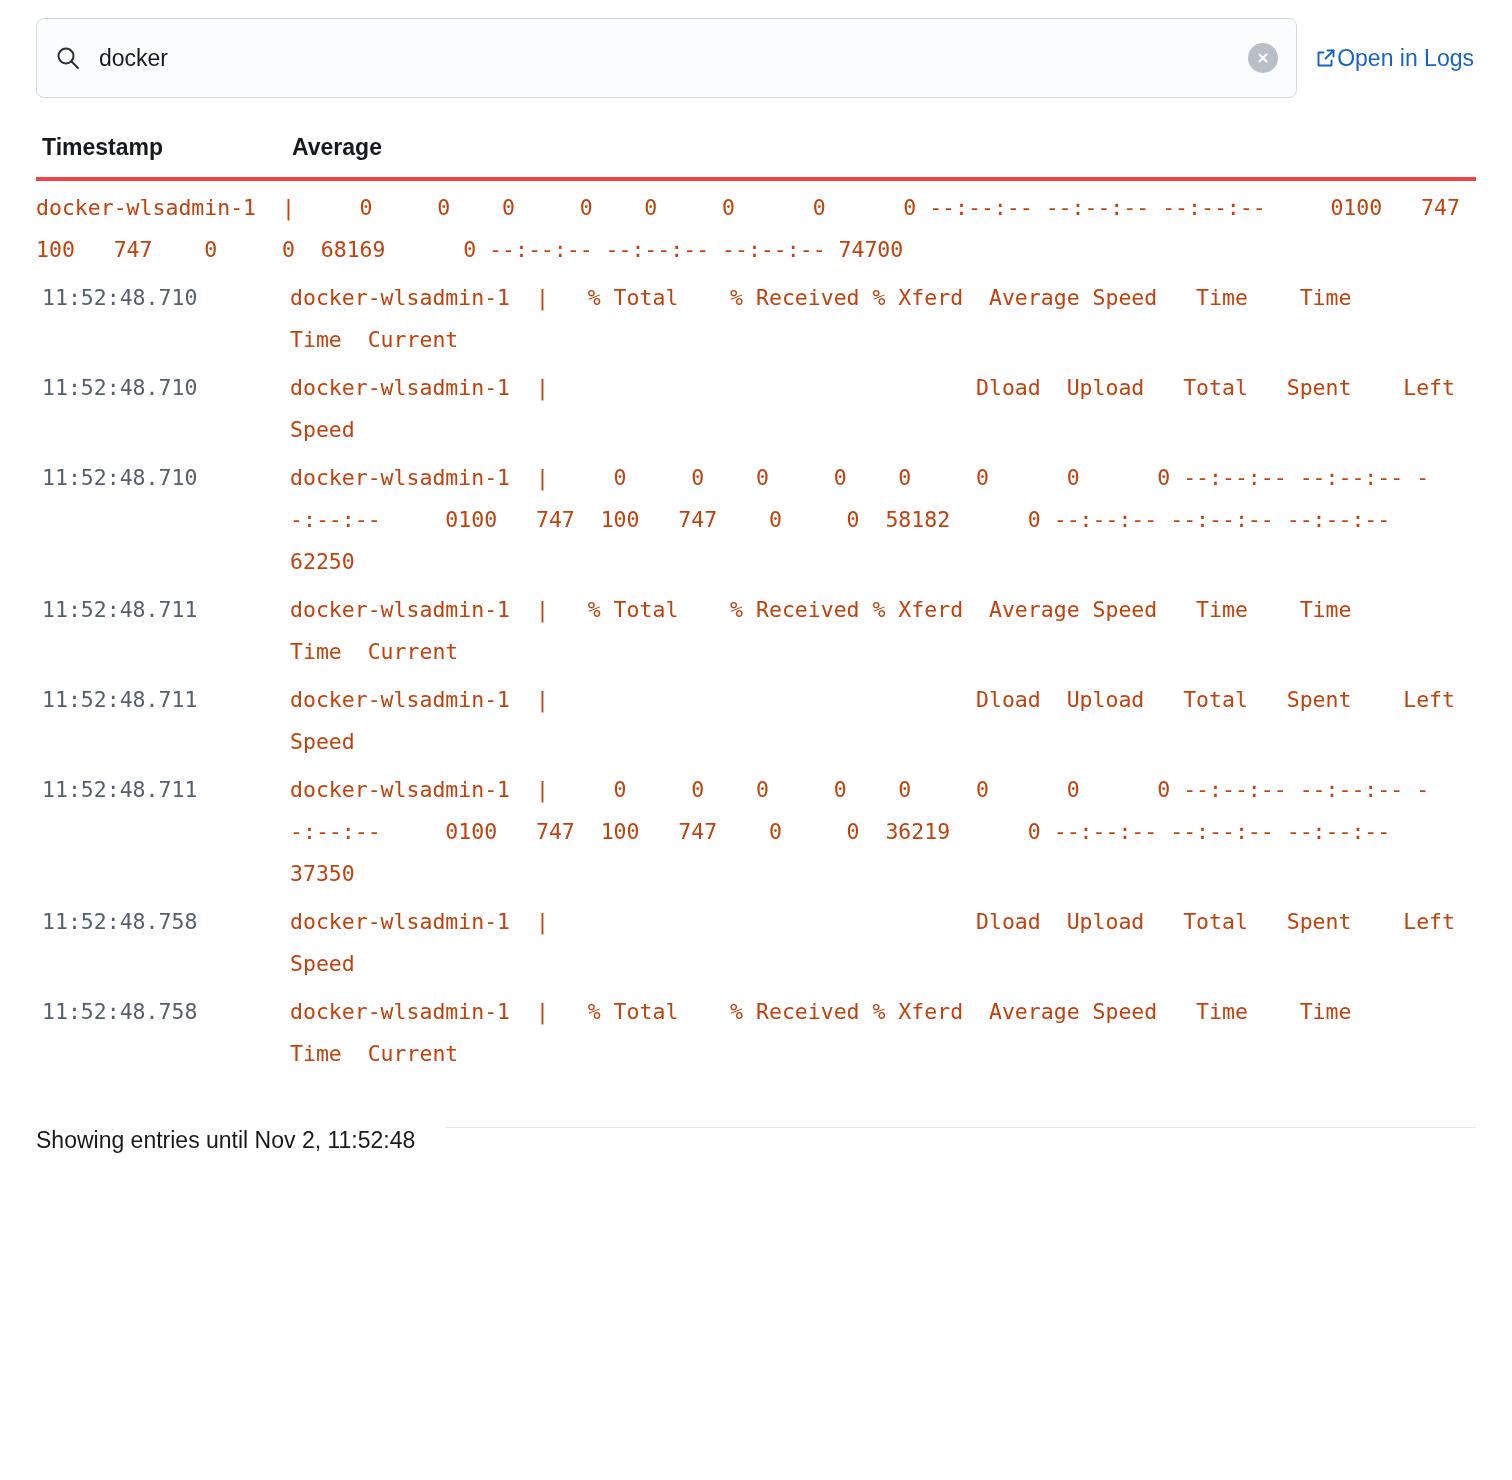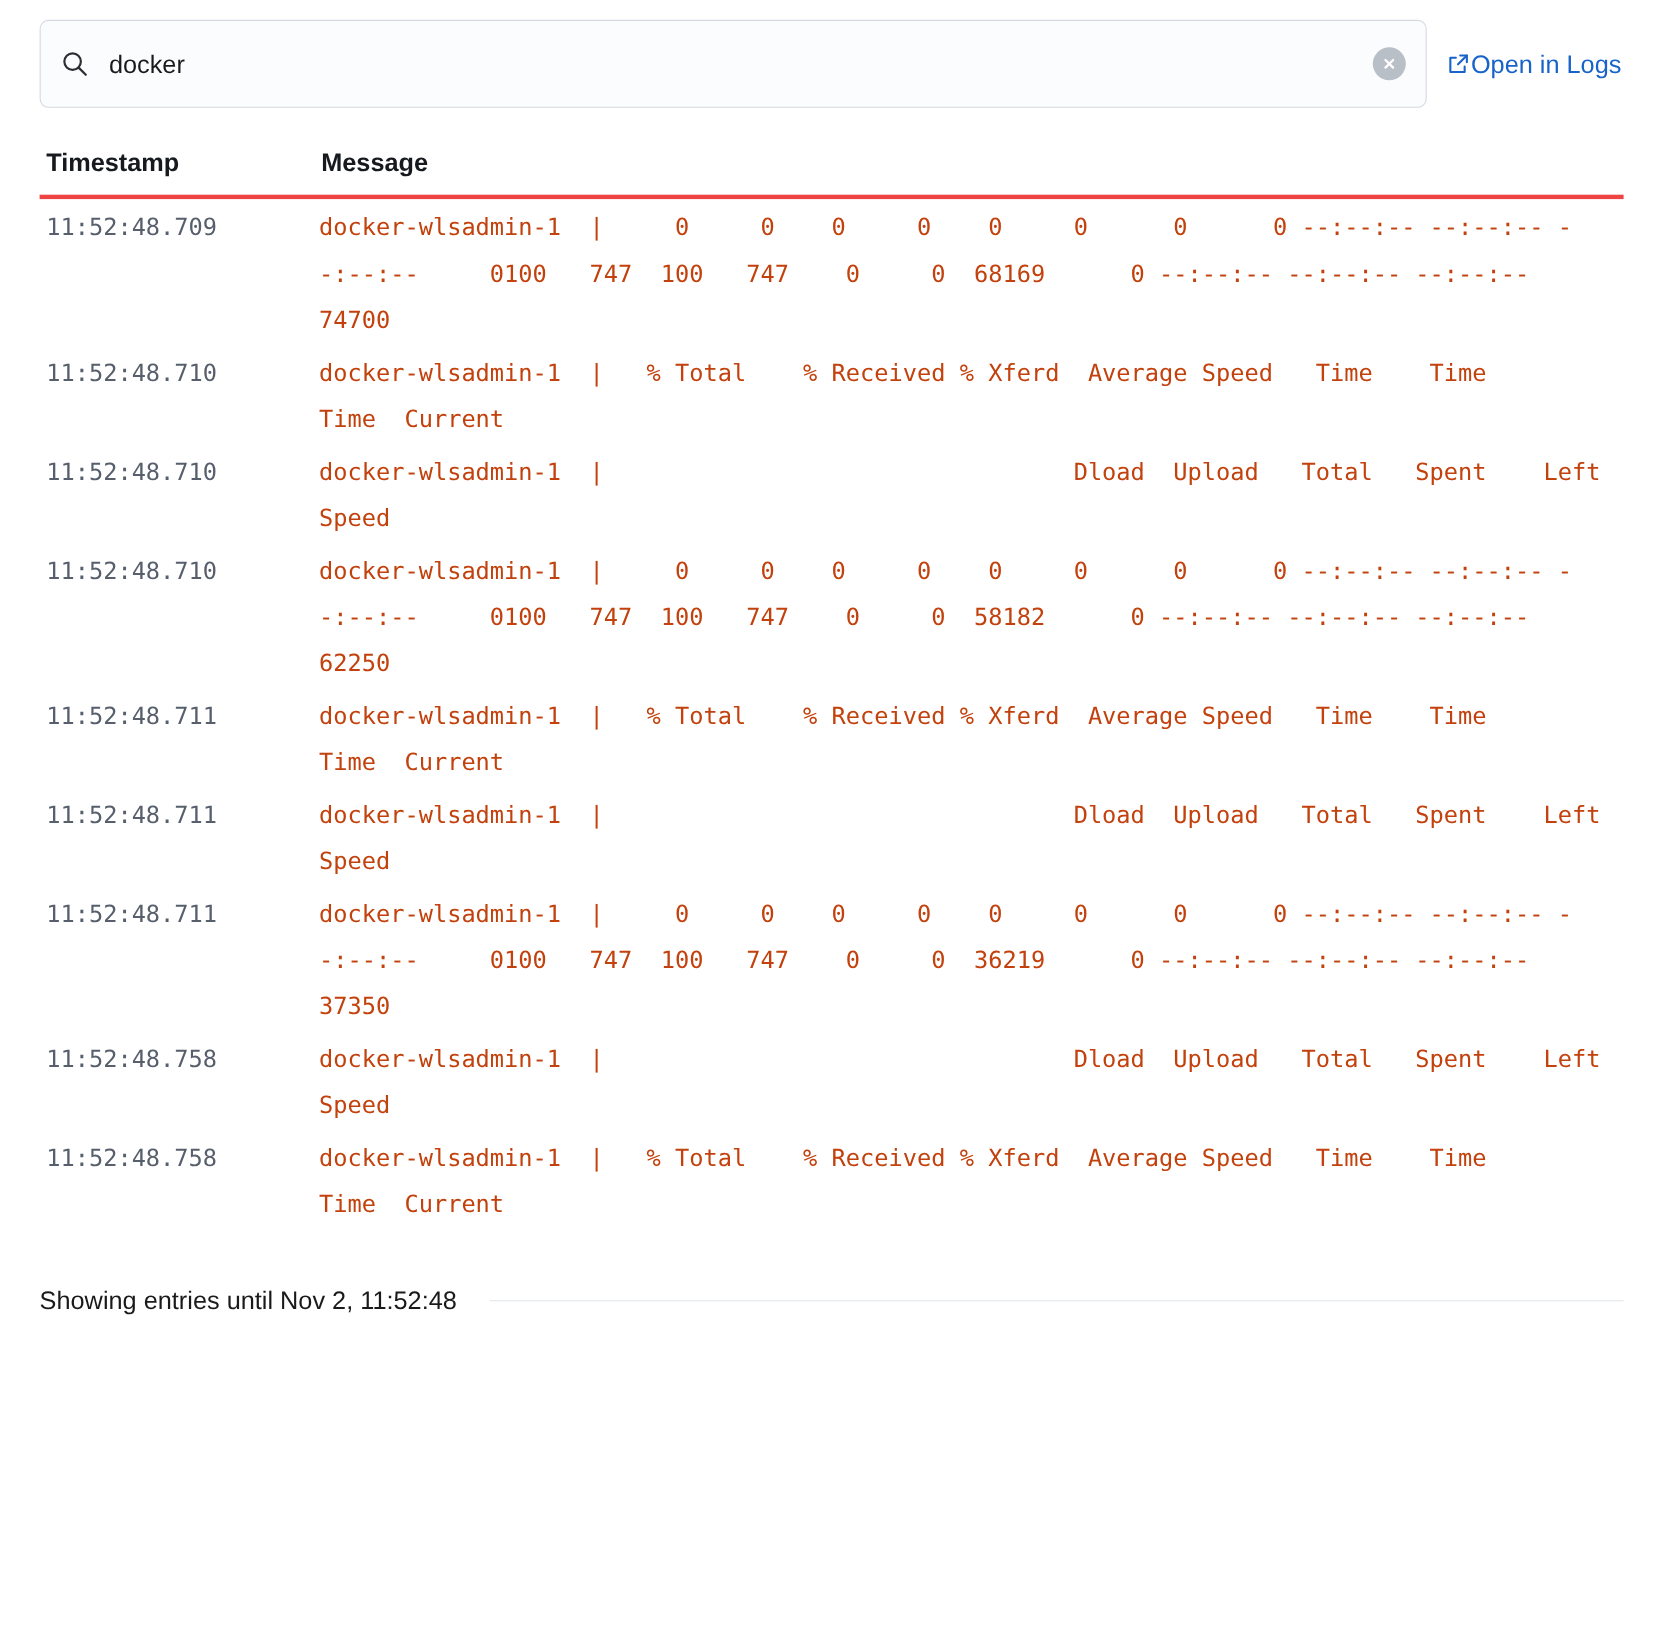--- a/index.html
+++ b/index.html
@@ -128,21 +128,20 @@
     line-height: 42px;
     color: #c2410c;
     white-space: pre-wrap;
     word-break: break-word;
     padding-right: 10px;
   }
 
   
   .footer {
     display: flex;
-    align-items: center;
     gap: 30px;
     margin-top: 52px;
     padding-bottom: 4px;
   }
   .footer-label {
     font-size: 23px;
     color: #1a1a1a;
     white-space: nowrap;
   }
   .footer-rule {
@@ -183,26 +182,25 @@
         </svg>
       </span>
       <span>Open in Logs</span>
     </div>
 
   </div>
 
   <div class="log-table">
     <div class="thead">
       <div class="th-ts">Timestamp</div>
-      <div class="th-msg">Message</div>
+      <div class="th-msg">Average</div>
     </div>
 
     <div id="rows-container">
         <div class="log-row">
-          <div class="ts">11:52:48.709</div>
           <div class="msg">docker-wlsadmin-1  |     0     0    0     0    0     0      0      0 --:--:-- --:--:-- --:--:--     0100   747  100   747    0     0  68169      0 --:--:-- --:--:-- --:--:-- 74700</div>
         </div>
         <div class="log-row">
           <div class="ts">11:52:48.710</div>
           <div class="msg">docker-wlsadmin-1  |   % Total    % Received % Xferd  Average Speed   Time    Time     Time  Current</div>
         </div>
         <div class="log-row">
           <div class="ts">11:52:48.710</div>
           <div class="msg">docker-wlsadmin-1  |                                 Dload  Upload   Total   Spent    Left  Speed</div>
         </div>

